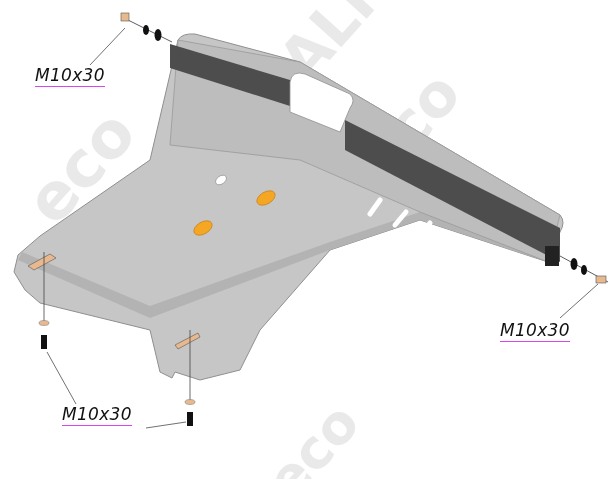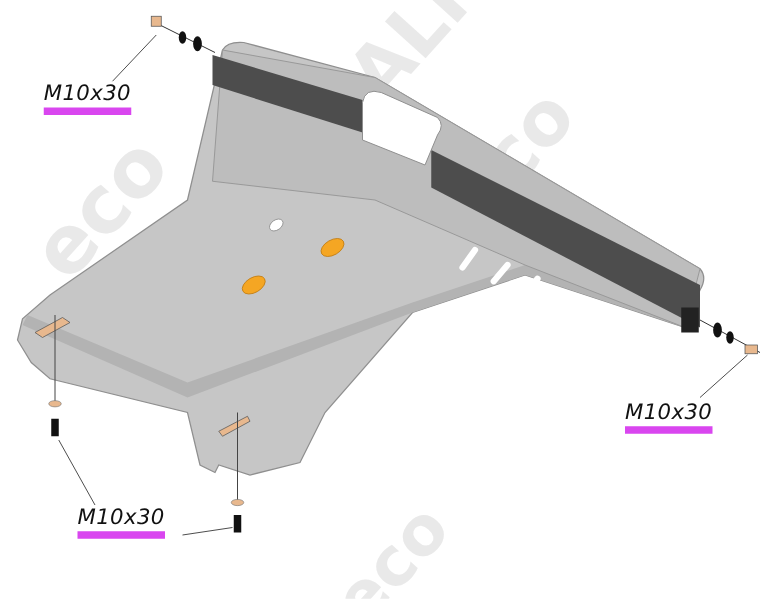--- a/index.html
+++ b/index.html
@@ -1,18 +1,18 @@
 <!DOCTYPE html>
 <html><head>
 <meta charset="utf-8">
 <style>
   html,body{margin:0;padding:0;background:#ffffff;}
   body{width:616px;height:479px;overflow:hidden;position:relative;font-family:"DejaVu Sans",sans-serif;}
   #stage{position:absolute;left:0;top:0;width:616px;height:479px;}
-  .label{position:absolute;font-family:"DejaVu Sans",sans-serif;font-style:italic;font-size:17px;color:#111;letter-spacing:0.3px;border-bottom:6px solid #d946ef;line-height:19px;padding-bottom:1px;}
+  .label{position:absolute;font-family:"DejaVu Sans",sans-serif;font-style:italic;font-size:17px;color:#111;letter-spacing:0.3px;border-bottom:1px solid #d946ef;line-height:19px;padding-bottom:1px;}
   .wm{position:absolute;font-family:"DejaVu Sans",sans-serif;font-weight:bold;color:#d8d8d8;opacity:0.55;}
 </style>
 </head>
 <body>
 
 <div id="stage">
 
   <div class="wm" style="left:18px;top:130px;font-size:64px;transform:rotate(-48deg);">eco</div>
   <div class="wm" style="left:230px;top:180px;font-size:72px;transform:rotate(-48deg);">ALF</div>
   <div class="wm" style="left:350px;top:90px;font-size:60px;transform:rotate(-48deg);">eco</div>

